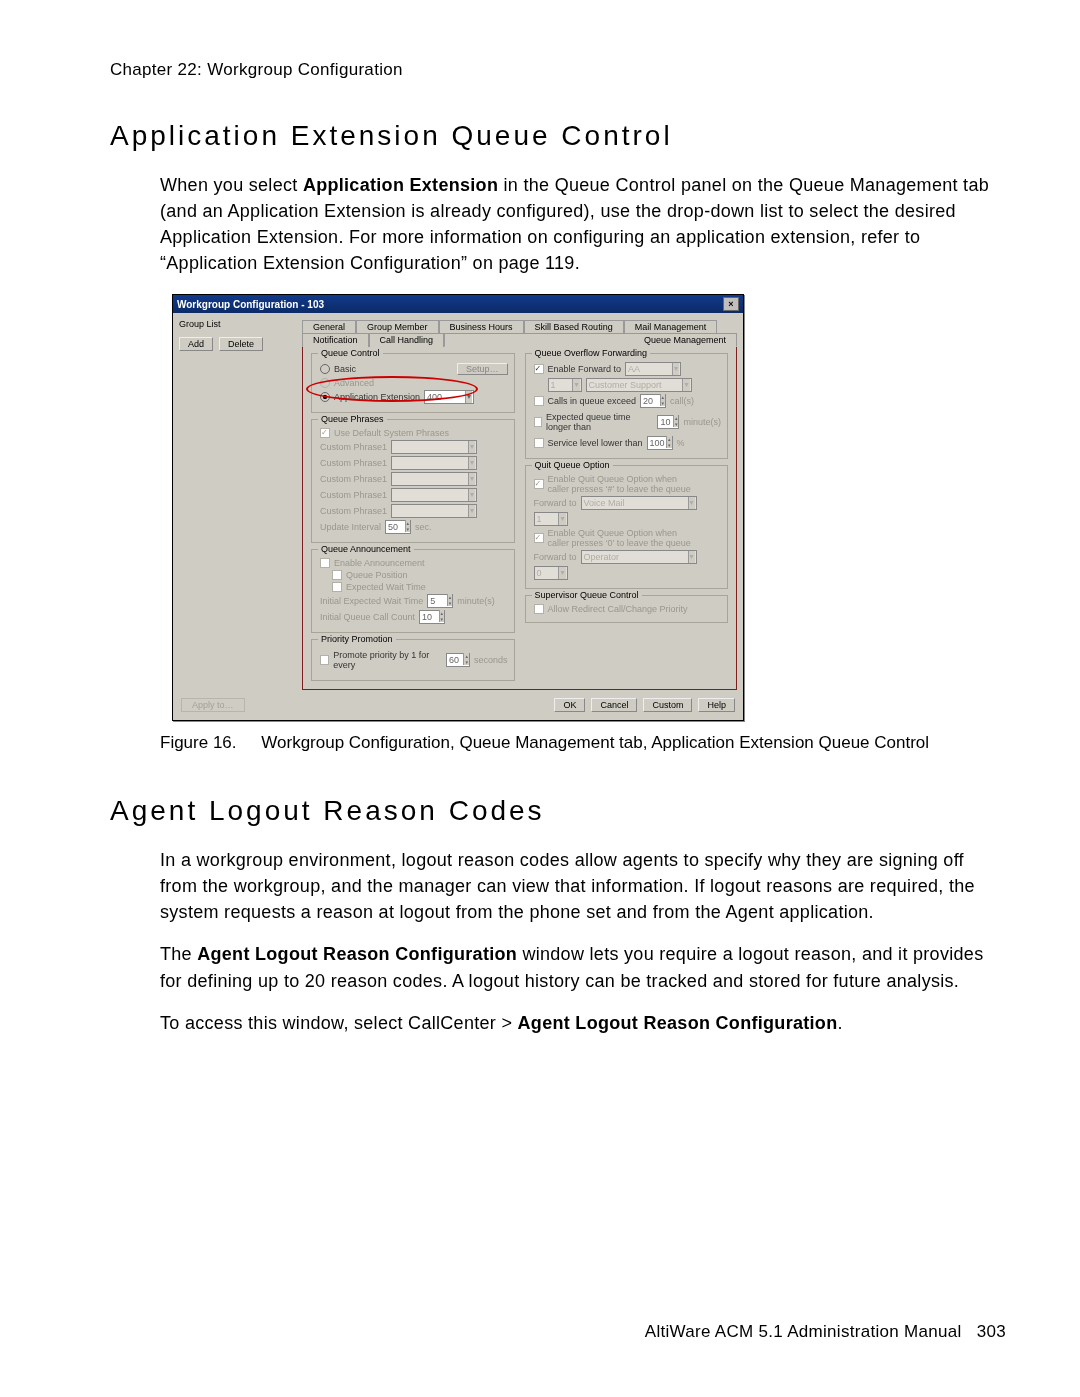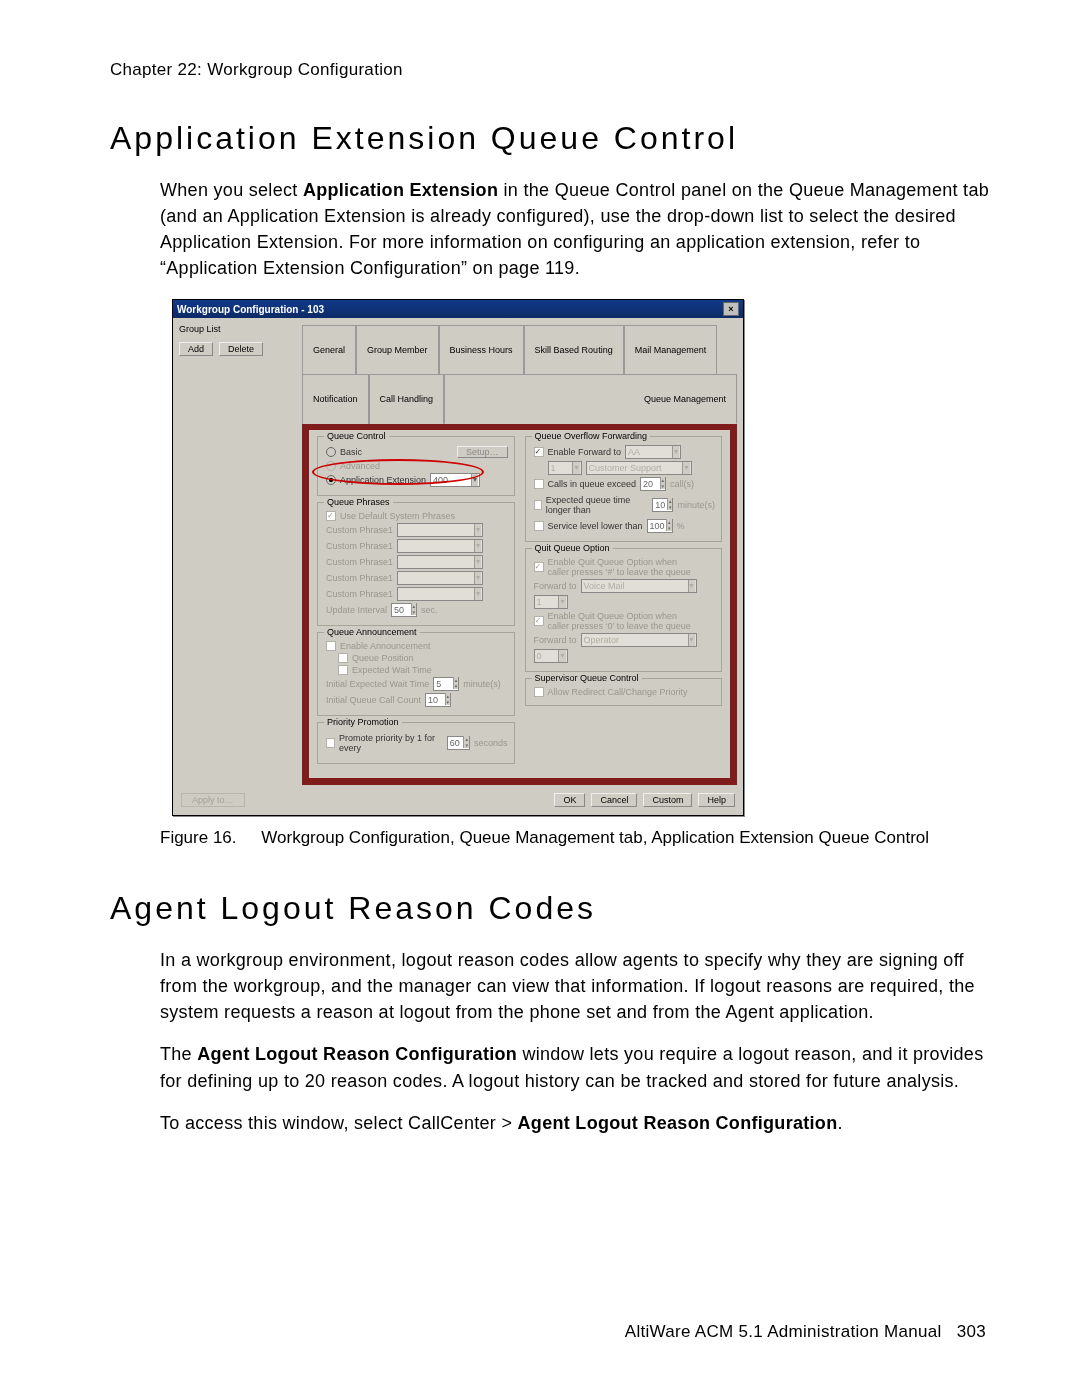--- a/index.html
+++ b/index.html
@@ -1,50 +1,50 @@
 <!DOCTYPE html>
 <html><head>
 <meta charset="utf-8">
 <style>
   html,body{margin:0;padding:0;background:#fff;font-family:"Helvetica Neue",Arial,sans-serif;color:#000}
   body{width:1080px;height:1397px;position:relative}
   .page{padding:60px 90px 0 110px}
   .header-chapter{text-align:left;font-size:17px;margin-bottom:40px;letter-spacing:.3px}
-  h1{font-size:32px;font-weight:400;letter-spacing:3px;margin:0 0 20px 0}
+  h1{font-size:28px;font-weight:400;letter-spacing:3px;margin:0 0 20px 0}
   .body-text{margin-left:50px;font-size:18px;line-height:1.45;letter-spacing:.3px}
   .body-text p{margin:0 0 16px 0}
   .bold{font-weight:600}
   .figure-wrap{margin:18px 0 10px 62px}
   .caption{margin:7px 0 40px 50px;font-size:17px;line-height:1.4}
   .caption .cap-body{display:inline-block;margin-left:20px}
-  .footer{position:absolute;bottom:55px;right:94px;font-size:17px;letter-spacing:.3px}
+  .footer{position:absolute;bottom:55px;right:74px;font-size:17px;letter-spacing:.3px}
 
   
   .dlg{width:570px;background:#cfccc3;border:1px solid #000;font-family:Tahoma,Arial,sans-serif;font-size:9px;color:#000;box-shadow:1px 1px 0 #888}
   .titlebar{background:linear-gradient(#123a8a,#0b2a66);color:#fff;font-size:10px;font-weight:700;padding:2px 4px;display:flex;justify-content:space-between;align-items:center}
   .titlebar .x{width:14px;height:12px;background:#c0bfbd;color:#000;text-align:center;line-height:12px;font-weight:700;border:1px solid #666;font-size:9px}
   .dlg-body{display:flex;padding:6px 6px 4px 6px;gap:8px}
   .left-col{width:115px;display:flex;flex-direction:column}
   .grouplist-label{font-size:9px;margin-bottom:2px}
   .grouplist{border:1px solid #888;background:#e7e4dc;height:330px;font-size:9px}
   .gl-head{display:flex;border-bottom:1px solid #aaa;background:#d9d7cf}
   .gl-head div{padding:1px 3px;border-right:1px solid #aaa}
   .gl-row{display:flex}
   .gl-row div{padding:0 3px}
   .gl-num{width:32px}
   .gl-name{flex:1}
   .left-btns{display:flex;gap:6px;margin-top:6px}
   .btn{background:#cfccc3;border:1px solid #888;border-top-color:#eee;border-left-color:#eee;padding:1px 8px;font-size:9px}
   .right-col{flex:1}
   .tabs{display:flex;flex-wrap:wrap;font-size:9px}
-  .tab{border:1px solid #999;border-bottom:none;background:#cfccc3;padding:19px 10px;margin-right:0;position:relative;top:1px}
+  .tab{border:1px solid #999;border-bottom:none;background:#cfccc3;padding:1px 10px;margin-right:0;position:relative;top:1px}
   .tab.sel{background:#cfccc3;font-weight:400}
   .tab-row2{display:flex;width:100%}
   .tab-row2 .tab.sel{background:#cfccc3}
-  .panel{border:7px solid #7f1d1d;background:#cfccc3;padding:6px 8px 8px 8px}
+  .panel{border:1px solid #7f1d1d;background:#cfccc3;padding:6px 8px 2px 8px}
   .twocol{display:flex;gap:10px}
   .fs{border:1px solid #a8a49a;padding:6px 6px 6px 8px;margin-bottom:6px;position:relative}
   .fs-title{position:absolute;top:-6px;left:6px;background:#cfccc3;padding:0 3px;font-size:9px}
   .radio,.chk{display:flex;align-items:center;gap:4px;margin:2px 0;color:#333}
   .radio .r{width:8px;height:8px;border:1px solid #666;border-radius:50%;display:inline-block}
   .radio.sel .r{background:radial-gradient(#000 35%,transparent 40%)}
   .chk .c{width:8px;height:8px;border:1px solid #666;display:inline-block;background:#fff}
   .chk.on .c{background:#fff}
   .chk.on .c::after{content:"✓";font-size:8px;position:relative;top:-2px;left:0}
   .dim{color:#9a978e}

